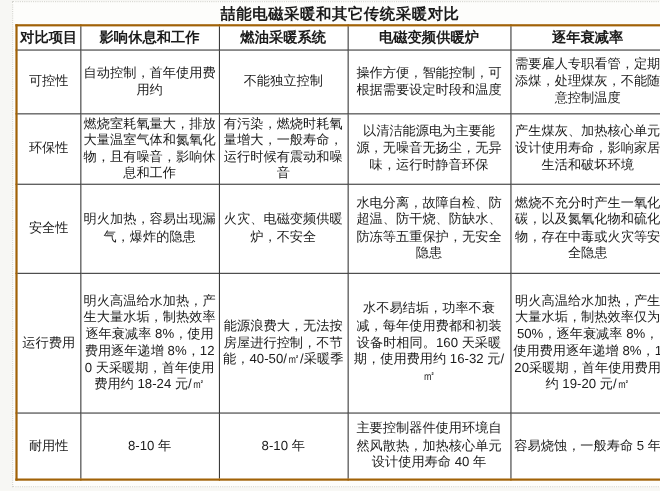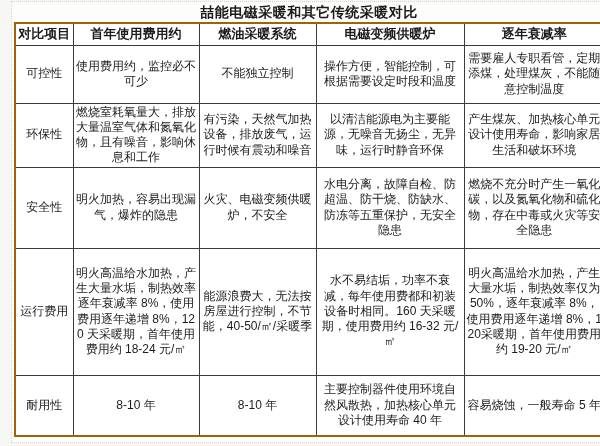--- a/index.html
+++ b/index.html
@@ -76,36 +76,36 @@
     <colgroup>
       <col class="c0">
         <col class="c1">
         <col class="c2">
         <col class="c3">
         <col class="c4">
     </colgroup>
     <tbody>
         <tr class="hrow">
       <th>对比项目</th>
-      <th>首年使用费用约</th>
+      <th>影响休息和工作</th>
       <th>燃油采暖系统</th>
       <th>电磁变频供暖炉</th>
       <th>逐年衰减率</th>
     </tr>
     <tr class="r-kzx">
       <td>可控性</td>
-      <td>使用费用约，监控必不可少</td>
+      <td>自动控制，首年使用费用约</td>
       <td>不能独立控制</td>
       <td>操作方便，智能控制，可根据需要设定时段和温度</td>
       <td>需要雇人专职看管，定期添煤，处理煤灰，不能随意控制温度</td>
     </tr>
     <tr class="r-hbx">
       <td>环保性</td>
       <td>燃烧室耗氧量大，排放大量温室气体和氮氧化物，且有噪音，影响休息和工作</td>
-      <td>有污染，天然气加热设备，排放废气，运行时候有震动和噪音</td>
+      <td>有污染，燃烧时耗氧量增大，一般寿命，运行时候有震动和噪音</td>
       <td>以清洁能源电为主要能源，无噪音无扬尘，无异味，运行时静音环保</td>
       <td>产生煤灰、加热核心单元设计使用寿命，影响家居生活和破坏环境</td>
     </tr>
     <tr class="r-aqx">
       <td>安全性</td>
       <td>明火加热，容易出现漏气，爆炸的隐患</td>
       <td>火灾、电磁变频供暖炉，不安全</td>
       <td>水电分离，故障自检、防超温、防干烧、防缺水、防冻等五重保护，无安全隐患</td>
       <td>燃烧不充分时产生一氧化碳，以及氮氧化物和硫化物，存在中毒或火灾等安全隐患</td>
     </tr>

